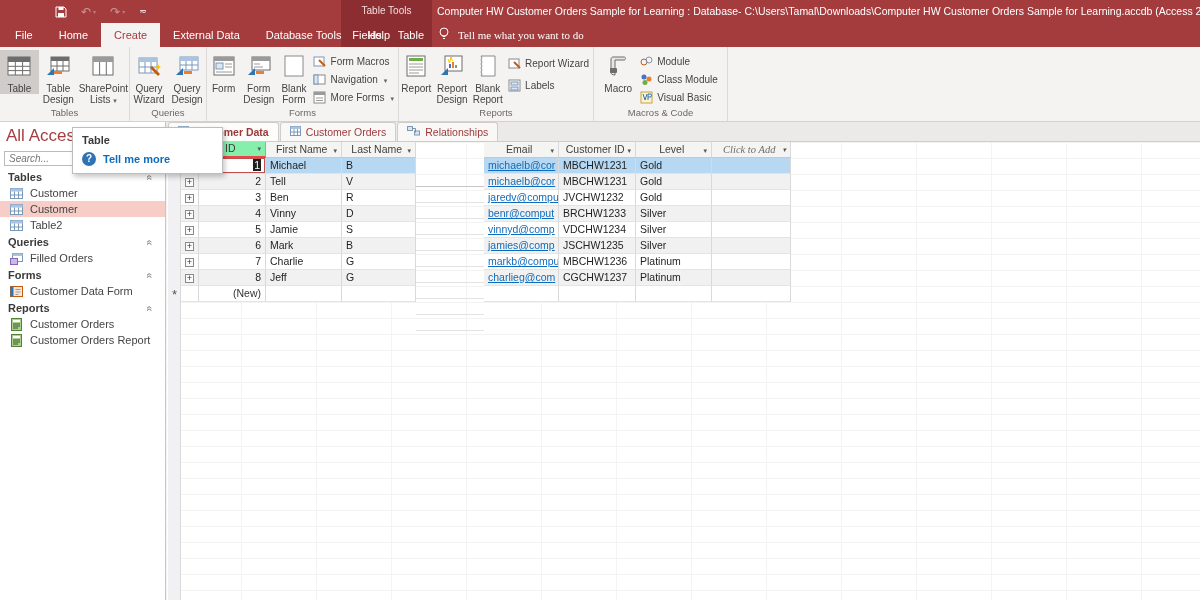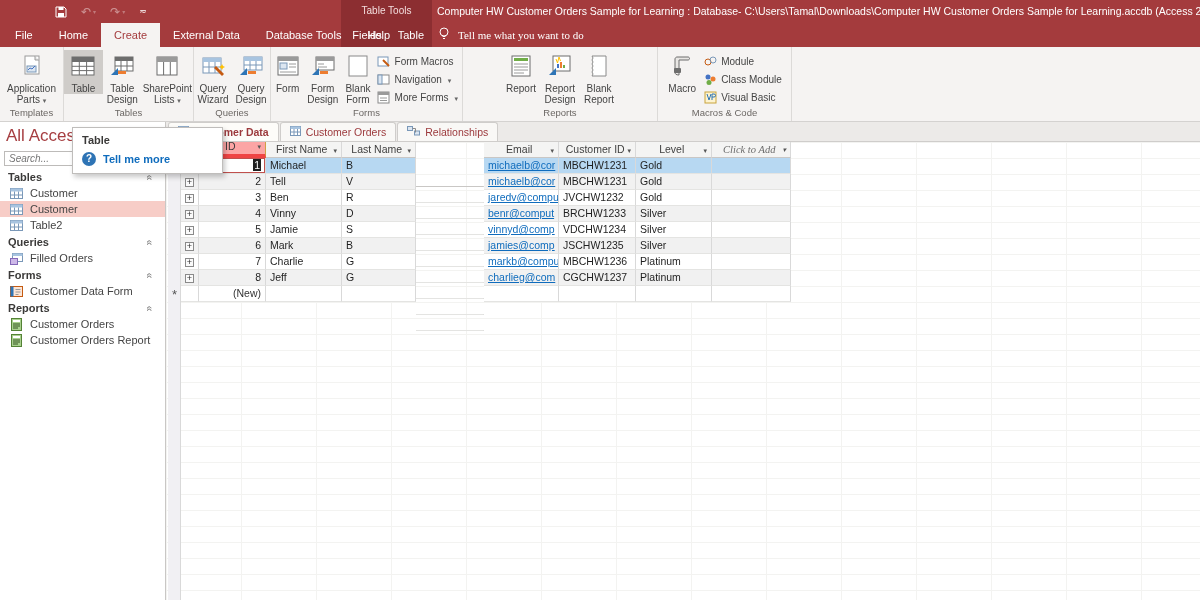--- a/index.html
+++ b/index.html
@@ -72,21 +72,21 @@
   .hrow .caret::after { content:"▾"; font-size:7px; color:#555; }
   .c-exp { width:18px; padding:0; text-align:center; }
   .c-id { width:67px; text-align:right; }
   .c-first { width:76px; }
   .c-last { width:74px; }
   .c-addr { width:68px;margin-top:44px; }
   .c-email { width:75px; }
   .c-cust { width:77px; }
   .c-level { width:76px; }
   .c-add { width:79px; }
-  .hrow .c-id { background:#fca5a5; border-right:1px solid #cfa045; border-bottom:4px solid #ef4444; color:#3a3a3a;align-items:flex-end; }
+  .hrow .c-id { background:#86efac; border-right:1px solid #cfa045; border-bottom:2px solid #ef4444; color:#3a3a3a;align-items:flex-end; }
   .hrow .c-add { font-style:italic; color:#6b6b6b;font-family:Liberation Serif, serif; }
   .trow:nth-child(even) .cell { background:#f1f1f1; }
   .trow.sel .cell { background:#b7d8f2; }
   .trow.sel .c-id { background:#fff; box-shadow:inset 0 0 0 1px #c0504d; }
   .trow.sel .c-id .val { background:#1f1f1f; color:#fff; padding:0 1px; }
   .exp-box { display:inline-block; width:9px; height:9px; border:1px solid #8a8a8a; background:#fafafa; line-height:7px; font-size:9px; color:#333; margin-top:3px; }
   .cell a { color:#0f6cbd; text-decoration:underline; }
   .newrow .c-id { color:#333; }
 
   #tooltip { position:absolute; left:72px; top:127px; width:151px; background:#fff; border:1px solid #bfbdbb; box-shadow:2px 3px 5px rgba(0,0,0,.22); z-index:10; padding:6px 9px 7px 9px; }
@@ -136,36 +136,20 @@
       <svg width="12" height="14" viewBox="0 0 12 14">
           <circle cx="6" cy="5" r="4" fill="none" stroke="#fff"></circle>
           <path d="M4.5 9.5h3M5 11.5h2" stroke="#fff"></path>
         </svg>
     </span>
     <span>Tell me what you want to do</span>
   </div>
 </div>
 
 <div id="ribbon">
-  <div class="rgroup" style="width:64px">
-    <div class="gbody">
-      <div class="bigbtn" style="width:62px">
-        <span class="ricon">
-          <svg width="24" height="24" viewBox="0 0 24 24">
-              <rect x="5" y="2" width="14" height="18" fill="#fff" stroke="#9a9a9a"></rect>
-              <path d="M15 2v4h4" fill="#e8e8e8" stroke="#9a9a9a"></path>
-              <rect x="7" y="12" width="9" height="6" fill="#dce6f1" stroke="#7a98b8"></rect>
-              <path d="M8 16l2-2 2 1 3-3" stroke="#4472c4" fill="none"></path>
-            </svg>
-        </span>
-        <span class="blabel"><span>Application Parts</span> <span class="caret"></span></span>
-      </div>
-    </div>
-    <div class="glabel">Templates</div>
-  </div>
 
   <div class="rgroup" style="width:130px">
     <div class="gbody">
       <div class="bigbtn pressed">
         <span class="ricon">
           <svg width="26" height="24" viewBox="0 0 26 24">
               <rect x="2" y="3" width="22" height="18" fill="#fff" stroke="#6d6d6d"></rect>
               <rect x="2" y="3" width="22" height="5" fill="#6d6d6d"></rect>
               <path d="M9.3 8v13M16.6 8v13M2 12.3h22M2 16.6h22" stroke="#6d6d6d" fill="none"></path>
             </svg>
@@ -322,20 +306,41 @@
         </span>
         <span class="blabel">Report Design</span>
       </div>
       <div class="bigbtn" style="width:38px">
         <span class="ricon">
           <svg width="24" height="24" viewBox="0 0 24 24">
               <path d="M5 2h14v20H5l1-2-1-2 1-2-1-2 1-2-1-2 1-2-1-2 1-2z" fill="#fff" stroke="#8a8a8a"></path>
             </svg>
         </span>
         <span class="blabel">Blank Report</span>
+      </div>
+      <div class="smallcol" style="padding-top:6px; gap:8px;">
+        <div class="smallbtn">
+          <span class="sicon">
+              <svg width="13" height="13" viewBox="0 0 13 13">
+                <rect x="1" y="2" width="10" height="9" fill="#fff" stroke="#8a8a8a"></rect>
+                <path d="M6 5l6 6" stroke="#c55a11" stroke-width="2"></path>
+              </svg>
+            </span>
+          <span>Report Wizard</span>
+        </div>
+        <div class="smallbtn">
+          <span class="sicon">
+              <svg width="13" height="13" viewBox="0 0 13 13">
+                <rect x="1" y="1" width="11" height="11" fill="#fff" stroke="#8a8a8a"></rect>
+                <rect x="3" y="3" width="7" height="3" fill="#dce6f1" stroke="#7a98b8"></rect>
+                <rect x="3" y="8" width="7" height="3" fill="#dce6f1" stroke="#7a98b8"></rect>
+              </svg>
+            </span>
+          <span>Labels</span>
+        </div>
       </div>
     </div>
     <div class="glabel">Reports</div>
   </div>
 
   <div class="rgroup" style="width:134px">
     <div class="gbody">
       <div class="bigbtn" style="width:38px">
         <span class="ricon">
           <svg width="24" height="24" viewBox="0 0 24 24">

